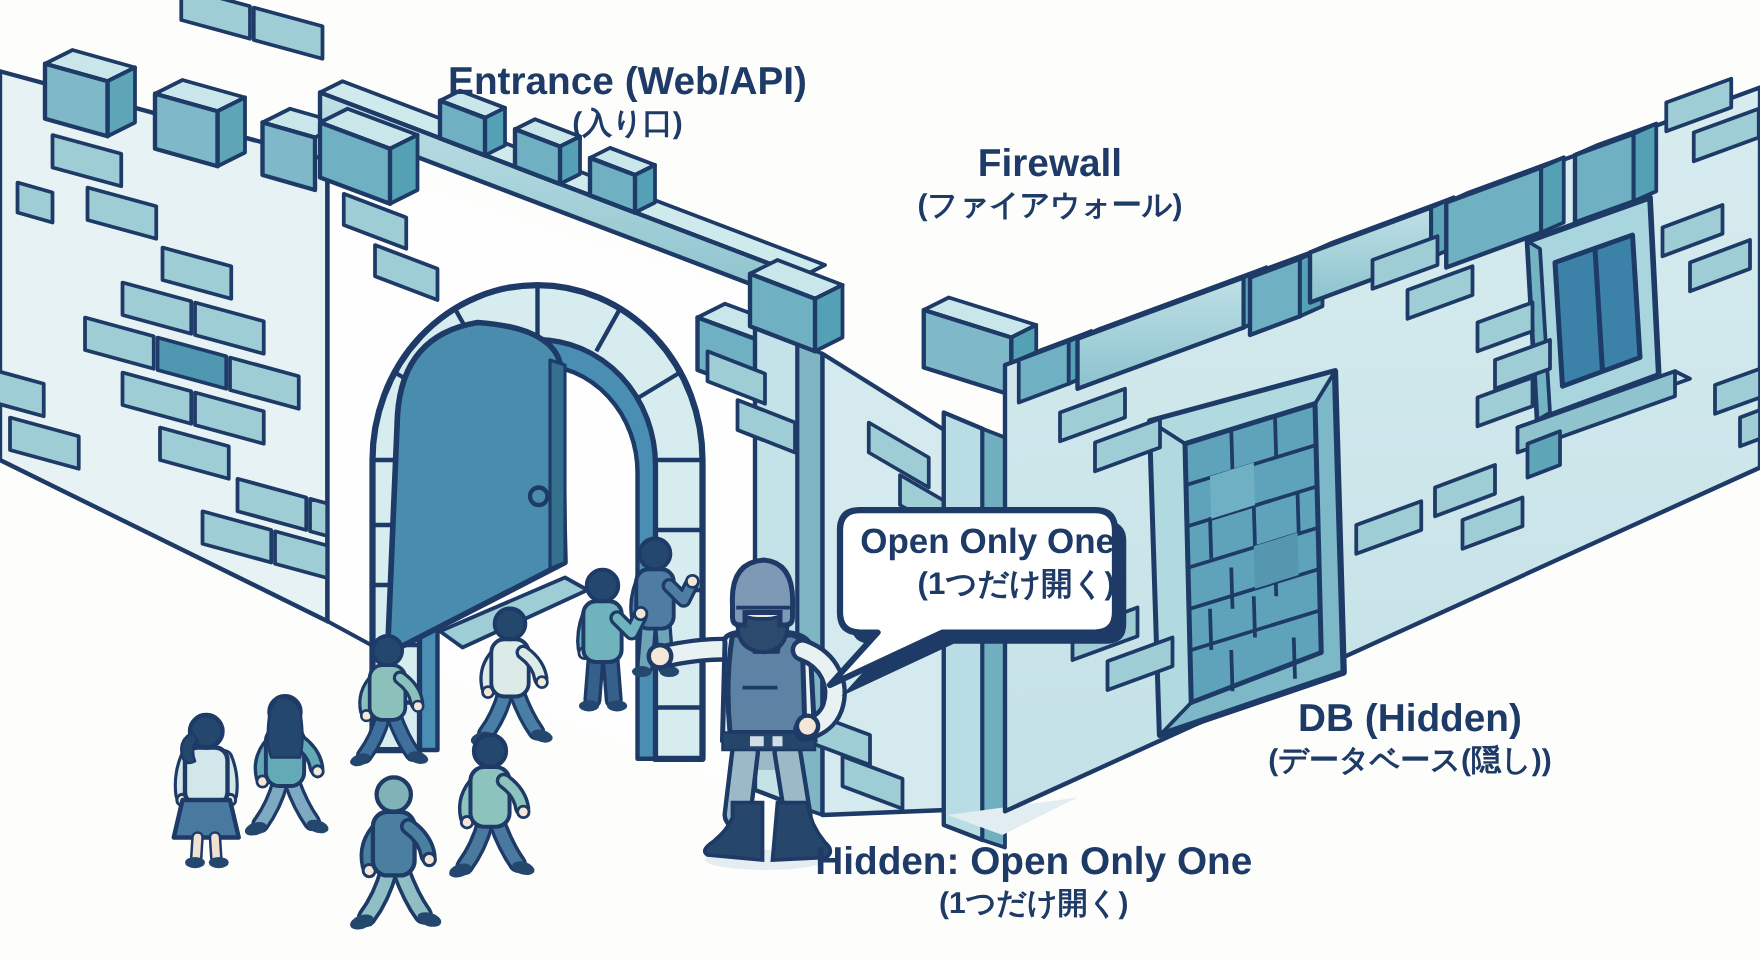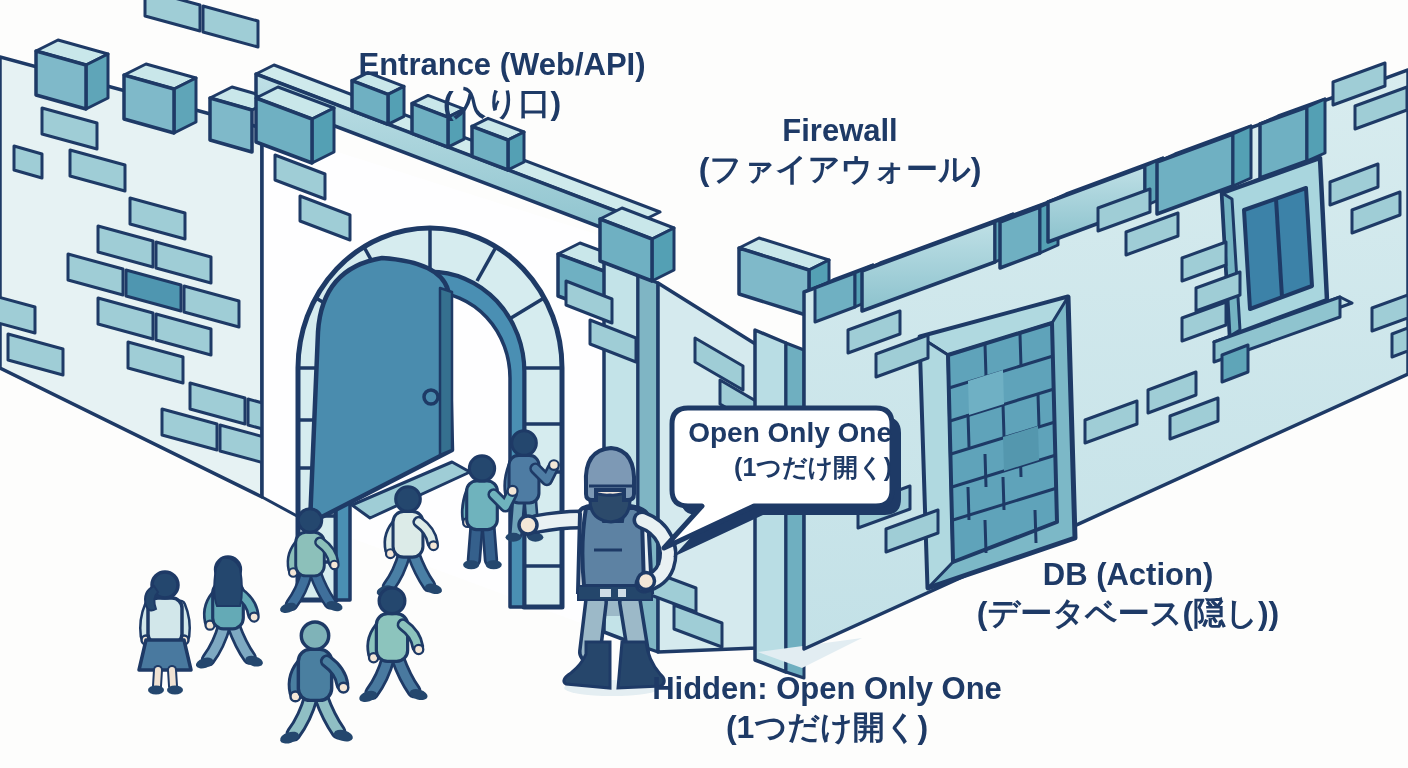--- a/index.html
+++ b/index.html
@@ -6,21 +6,21 @@
   .stage{
     position:relative;width:1408px;height:768px;background:#fdfdfc;overflow:hidden;
     font-family:Liberation Sans, sans-serif;
   }
   .stage svg{position:absolute;left:0;top:0;}
   .lbl{
     position:absolute;transform:translateX(-50%);text-align:center;
     color:#1e3a66;font-weight:700;white-space:nowrap;line-height:1.22;
   }
   .lbl .en{font-size:31px;}
-  .lbl .ja{font-size:32px;}
+  .lbl .ja{font-size:24px;}
   .bubble-text{
     position:absolute;left:672px;top:415px;width:220px;text-align:right;
     color:#1e3a66;font-weight:700;line-height:1.3;white-space:nowrap;
   }
   .bubble-text .en{font-size:28px;}
   .bubble-text .ja{font-size:25px;}
 </style>
 </head>
 <body>
 
@@ -378,21 +378,21 @@
   <div class="en">Firewall</div>
   <div class="ja">(ファイアウォール)</div>
 </div>
 
 <div class="bubble-text">
   <div class="en">Open Only One</div>
   <div class="ja">(1つだけ開く)</div>
 </div>
 
 <div class="lbl" style="left:1128px;top:556px;">
-  <div class="en">DB (Action)</div>
+  <div class="en">DB (Hidden)</div>
   <div class="ja">(データベース(隠し))</div>
 </div>
 
 <div class="lbl" style="left:827px;top:670px;">
   <div class="en">Hidden: Open Only One</div>
   <div class="ja">(1つだけ開く)</div>
 </div>
 
 </div>
 

